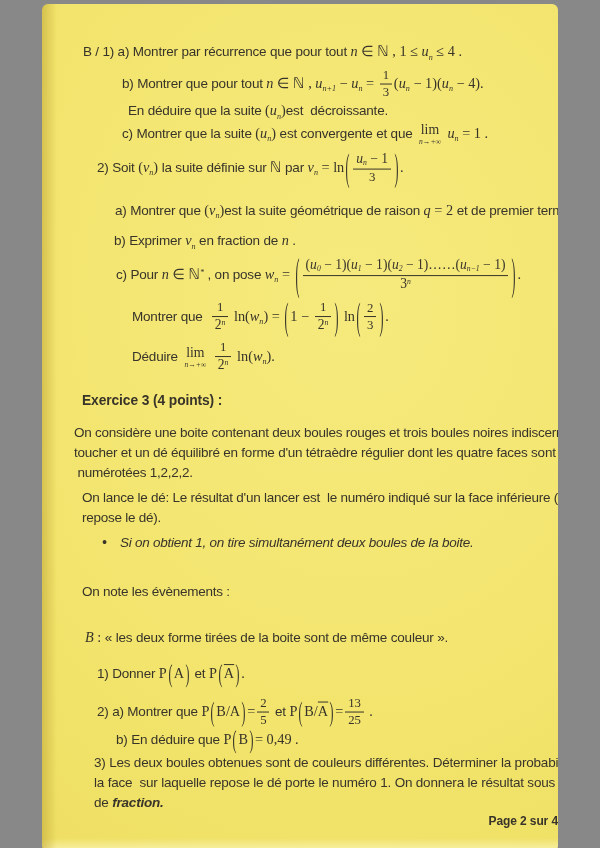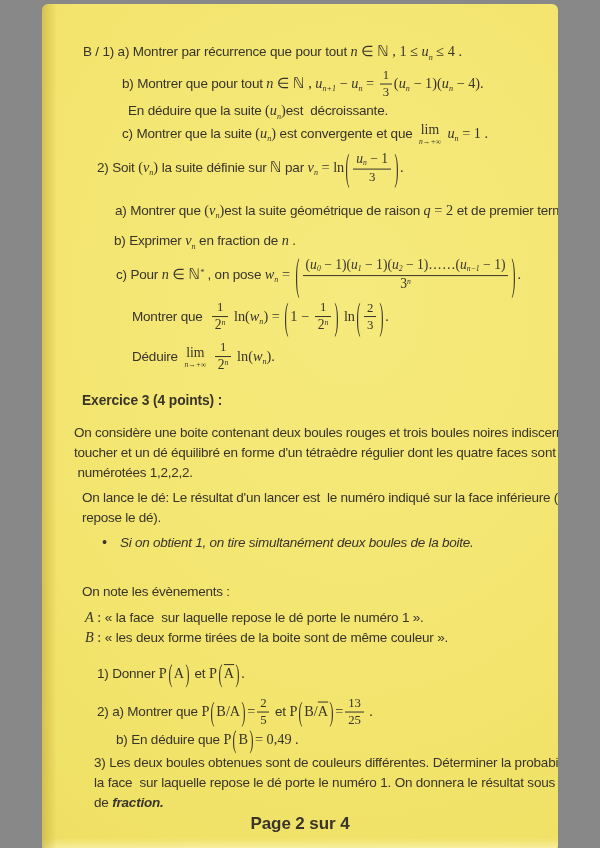--- a/index.html
+++ b/index.html
@@ -31,21 +31,21 @@
   .lim{display:inline-block;text-align:center;vertical-align:middle;
        font-family:"Liberation Serif","DejaVu Sans",serif;margin:0 3px;line-height:1;}
   .lim .lt{display:block;line-height:1;font-size:1.02em;}
   .lim .lb{display:block;line-height:1;font-size:0.56em;font-style:italic;margin-top:1px;}
   .ov{text-decoration:overline;}
   .bi{font-weight:bold;font-style:italic;letter-spacing:-0.2px;}
   .bold{font-weight:bold;letter-spacing:-0.1px;}
   .bullets{margin:0;padding:0;list-style:none;position:absolute;font-style:italic;}
   .bullets li{position:relative;padding-left:18px;line-height:19px;letter-spacing:-0.25px;}
   .bullets li::before{content:"\2022";position:absolute;left:0;top:0;font-size:14px;}
-  .footer{position:absolute;left:0;right:0;text-align:center;font-weight:bold;font-size:17px;letter-spacing:-0.1px;}
+  .footer{position:absolute;left:0;right:0;text-align:right;font-weight:bold;font-size:12px;letter-spacing:-0.1px;}
 </style>
 </head>
 <body>
 
 <div class="page">
 
   <div class="line" style="left:41px;top:49px;"><span class="tx">B / 1)  a) Montrer par récurrence que pour tout </span><span class="m">n</span><span class="r"> ∈ ℕ , 1 ≤ </span><span class="m">u</span><span class="sb">n</span><span class="r"> ≤ 4 .</span></div>
   <div class="line" style="left:80px;top:80px;"><span class="tx">b) Montrer que pour tout </span><span class="m">n</span><span class="r"> ∈ ℕ , </span><span class="m">u</span><span class="sb">n+1</span><span class="r"> − </span><span class="m">u</span><span class="sb">n</span><span class="r"> = </span><span class="frac"><span class="fn"><span class="tx">1</span></span><span class="fd"><span class="tx">3</span></span></span><span class="r">(</span><span class="m">u</span><span class="sb">n</span><span class="r"> − 1)(</span><span class="m">u</span><span class="sb">n</span><span class="r"> − 4).</span></div>
   <div class="line" style="left:86px;top:108px;"><span class="tx">En déduire que la suite </span><span class="r">(</span><span class="m">u</span><span class="sb">n</span><span class="r">)</span><span class="tx">est &nbsp;décroissante.</span></div>
   <div class="line" style="left:80px;top:130px;"><span class="tx">c) Montrer que la suite </span><span class="r">(</span><span class="m">u</span><span class="sb">n</span><span class="r">) </span><span class="tx">est convergente et que </span><span class="lim"><span class="lt">lim</span><span class="lb">n→+∞</span></span><span class="r"> </span><span class="m">u</span><span class="sb">n</span><span class="r"> = 1 .</span></div>
@@ -61,21 +61,20 @@
 
   <div class="blk" style="left:32px;top:419px;width:543px;">On considère une boite contenant deux boules rouges et trois boules noires indiscernables au toucher et un dé équilibré en forme d'un tétraèdre régulier dont les quatre faces sont &nbsp;numérotées 1,2,2,2.</div>
   <div class="blk" style="left:40px;top:484px;width:543px;">On lance le dé: Le résultat d'un lancer est &nbsp;le numéro indiqué sur la face inférieure (sur laquelle repose le dé).</div>
 
   <ul class="bullets" style="left:60px;top:529px;width:510px;">
     <li>Si on obtient 1, on tire simultanément deux boules de la boite.</li>
   </ul>
 
   <div class="line" style="left:40px;top:588px;letter-spacing:-0.25px;">On note les évènements :</div>
 
-  <div class="line" style="left:43px;top:613px;"><span class="m">A</span><span class="r"> : </span><span class="tx">« la face &nbsp;sur laquelle repose le dé porte le numéro 1 ».</span></div>
   <div class="line" style="left:43px;top:633px;"><span class="m">B</span><span class="r"> : </span><span class="tx">« les deux forme tirées de la boite sont de même couleur ».</span></div>
 
   <div class="line" style="left:55px;top:670px;"><span class="tx">1)  Donner </span><span class="r">P</span><span class="bp" style="transform: scale(0.8, 1.7);">(</span><span class="r">A</span><span class="bp" style="transform: scale(0.8, 1.7);">)</span><span class="tx"> et </span><span class="r">P</span><span class="bp" style="transform: scale(0.8, 1.7);">(</span><span class="r ov">A</span><span class="bp" style="transform: scale(0.8, 1.7);">)</span><span class="r">.</span></div>
   <div class="line" style="left:55px;top:708px;"><span class="tx">2)  a) Montrer que </span><span class="r">P</span><span class="bp" style="transform: scale(0.8, 1.9);">(</span><span class="r">B/A</span><span class="bp" style="transform: scale(0.8, 1.9);">)</span><span class="r">=</span><span class="frac"><span class="fn"><span class="tx">2</span></span><span class="fd"><span class="tx">5</span></span></span><span class="tx"> et </span><span class="r">P</span><span class="bp" style="transform: scale(0.8, 1.9);">(</span><span class="r">B/</span><span class="r ov">A</span><span class="bp" style="transform: scale(0.8, 1.9);">)</span><span class="r">=</span><span class="frac"><span class="fn"><span class="tx">13</span></span><span class="fd"><span class="tx">25</span></span></span><span class="r"> .</span></div>
   <div class="line" style="left:74px;top:736px;"><span class="tx">b) En déduire que </span><span class="r">P</span><span class="bp" style="transform: scale(0.8, 1.7);">(</span><span class="r">B</span><span class="bp" style="transform: scale(0.8, 1.7);">)</span><span class="r">= 0,49 .</span></div>
   <div class="blk" style="left:52px;top:749px;width:512px;"><span class="tx">3)  Les deux boules obtenues sont de couleurs différentes. Déterminer la probabilité que la face &nbsp;sur laquelle repose le dé porte le numéro 1. On donnera le résultat sous forme de </span><span class="bi">fraction.</span></div>
 
   <div class="footer" style="top:810px;">Page 2 sur 4</div>
 </div>
 

